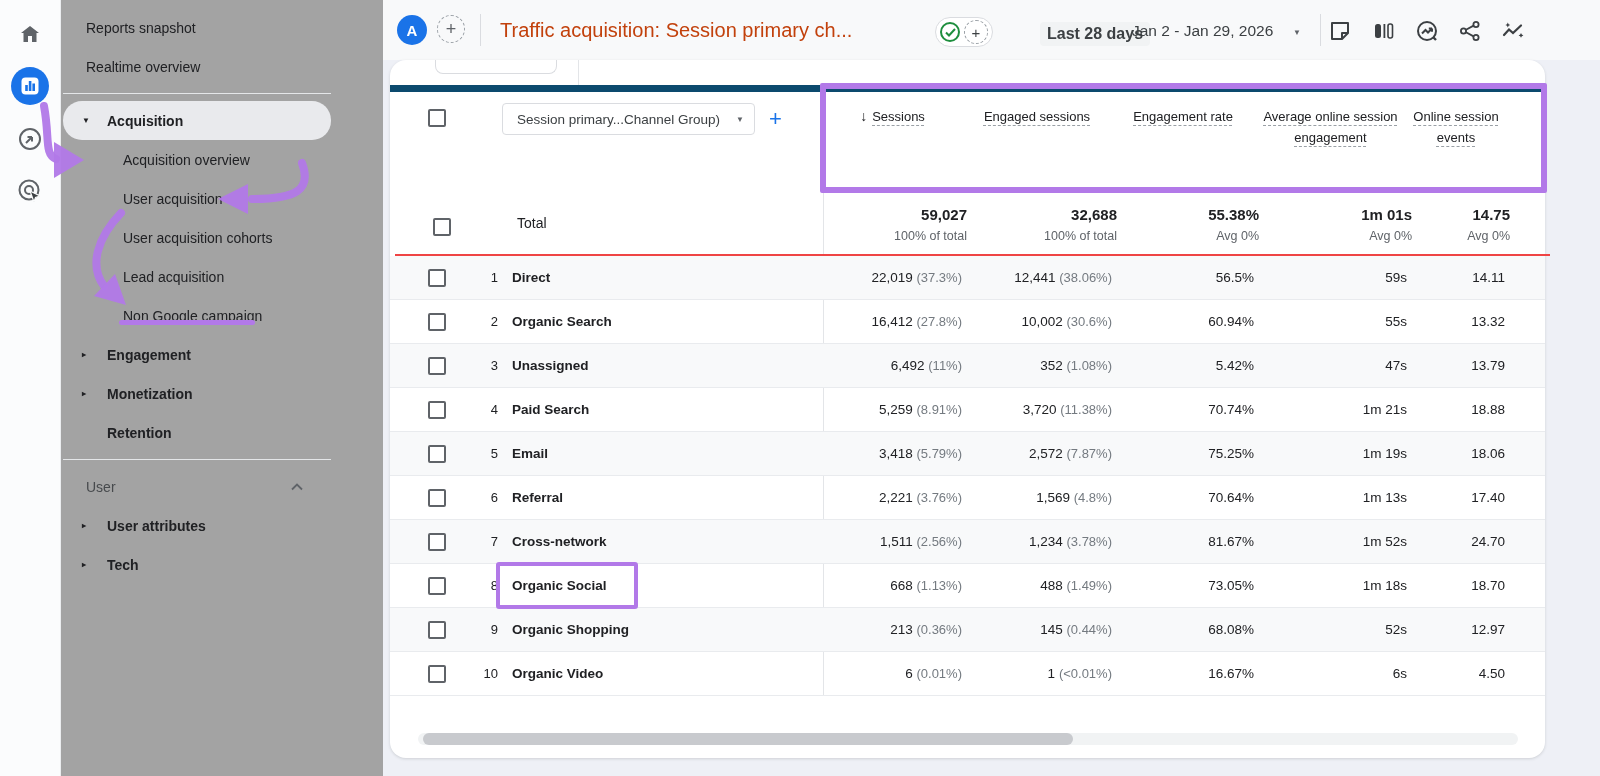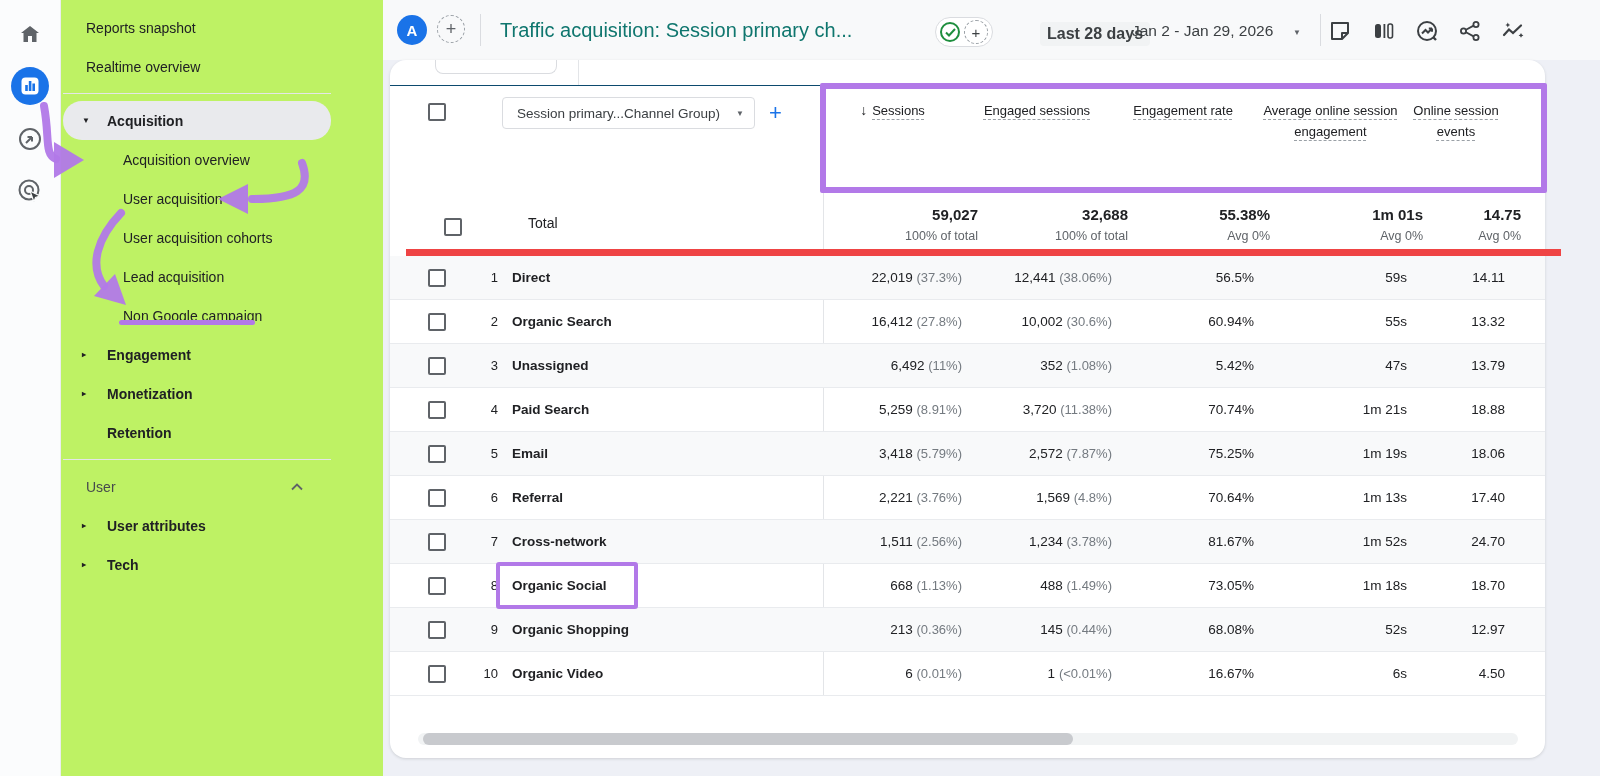--- a/index.html
+++ b/index.html
@@ -5,21 +5,21 @@
   html,body{margin:0;padding:0;}
   body{width:1600px;height:776px;position:relative;overflow:hidden;
        background:#eef0f6;font-family:"Liberation Sans",sans-serif;color:#202124;}
   
   .rail{position:absolute;left:0;top:0;width:60px;height:776px;background:#fbfcfd;
         border-right:1px solid #ebedef;z-index:2;}
   .rail-btn{position:absolute;left:0;width:60px;display:flex;justify-content:center;}
   .reports-circle{width:38px;height:38px;border-radius:50%;background:#1a73e8;
         display:flex;align-items:center;justify-content:center;}
   
-  .nav{position:absolute;left:61px;top:0;width:322px;height:776px;background:#bef264;z-index:2;
+  .nav{position:absolute;left:61px;top:0;width:322px;height:776px;background:#a3a3a3;z-index:2;
        padding-top:8px;box-sizing:border-box;}
   .nav-item{height:39px;width:268px;margin-left:2px;border-radius:19px;display:flex;
        align-items:center;font-size:14px;color:#202124;cursor:pointer;box-sizing:border-box;}
   .nav-item.top{padding-left:23px;}
   .nav-item.section{padding-left:23px;color:#474a4d;}
   .nav-item.section .chev{margin-left:auto;margin-right:28px;display:flex;}
   .nav-item.parent{padding-left:19px;font-weight:700;}
   .nav-item.parent .tri{width:25px;font-size:8px;color:#202124;}
   .nav-item.leaf{padding-left:60px;}
   .nav-item.mid{padding-left:44px;font-weight:700;}
@@ -29,21 +29,21 @@
   .nav-item.divider{height:1px;background:#e4e6e8;border-radius:0;margin-top:7px;margin-bottom:7px;padding:0;}
   
   .topband{position:absolute;left:383px;top:0;width:1217px;height:60px;background:#f8f9fa;z-index:1;}
   .avatar{position:absolute;left:14px;top:15px;width:30px;height:30px;border-radius:50%;
         background:#1a73e8;color:#fff;font-size:15px;font-weight:700;display:flex;
         align-items:center;justify-content:center;}
   .dashed-circle{position:absolute;left:54px;top:15px;width:28px;height:28px;border-radius:50%;
         border:1.5px dashed #9aa0a6;color:#5f6368;font-size:18px;display:flex;
         align-items:center;justify-content:center;box-sizing:border-box;font-weight:400;}
   .tb-divider{position:absolute;top:14px;width:1px;height:32px;background:#dadce0;}
-  .report-title{position:absolute;left:117px;top:19px;font-size:20px;color:#0f766e;white-space:nowrap;}
+  .report-title{position:absolute;left:117px;top:19px;font-size:20px;color:#c2410c;white-space:nowrap;}
   .status-pill{position:absolute;left:552px;top:17px;height:28px;border:1px solid #dadce0;
         border-radius:15px;background:#fff;display:flex;align-items:center;padding:0 4px;gap:4px;}
   .check-circle{width:20px;height:20px;border-radius:50%;border:2px solid #1e8e3e;
         display:flex;align-items:center;justify-content:center;box-sizing:border-box;}
   .mini-dashed{width:24px;height:24px;border-radius:50%;border:1.5px dashed #9aa0a6;color:#3c4043;
         font-size:15px;display:flex;align-items:center;justify-content:center;box-sizing:border-box;background:#fff;}
   .date-chip{position:absolute;left:657px;top:22px;background:#f1f3f4;border-radius:4px;
         font-size:16px;font-weight:700;color:#3c4043;padding:3px 7px;}
   .date-range{position:absolute;left:749px;top:22px;font-size:15.5px;color:#3c4043;white-space:nowrap;}
   .date-caret{position:absolute;left:910px;top:28px;font-size:8px;color:#5f6368;}
@@ -51,35 +51,35 @@
         justify-content:center;cursor:pointer;}
   
   .card{position:absolute;left:390px;top:60px;width:1155px;height:698px;background:#fff;
         border-radius:16px;box-shadow:0 1px 3px rgba(60,64,67,.18);z-index:3;}
   .remnant-box{position:absolute;left:45px;top:0;width:120px;height:13px;border:1px solid #dadce0;
         border-top:none;border-radius:0 0 8px 8px;}
   .remnant-line{position:absolute;left:188px;top:0;width:1px;height:25px;background:#e3e5e8;}
   .vdiv{position:absolute;left:433px;top:25px;width:1px;height:611px;background:#e3e5e8;}
   .grid{display:grid;grid-template-columns:44px 26px 325px 139px 150px 142px 153px 98px;
         padding:0 40px 0 38px;box-sizing:border-box;}
-  .thead{position:absolute;left:0;top:25px;width:1155px;height:110px;border-top:1px solid #0c4a6e;
+  .thead{position:absolute;left:0;top:25px;width:1155px;height:110px;border-top:7px solid #0c4a6e;
         align-items:start;padding-top:14px;}
   .cb{width:18px;height:18px;border:2px solid #5f6368;border-radius:2px;display:inline-block;
         box-sizing:border-box;background:#fff;}
   .dim-wrap{grid-column:2/4;display:flex;align-items:center;gap:14px;margin-left:30px;margin-top:-3px;}
   .dim-pill{height:30px;border:1px solid #dadce0;border-radius:4px;display:flex;align-items:center;
         padding:0 10px 0 14px;font-size:13.5px;color:#3c4043;background:#fff;white-space:nowrap;}
   .dim-caret{font-size:8px;color:#5f6368;margin-left:16px;}
   .add-metric{color:#1a73e8;font-size:22px;font-weight:400;line-height:22px;}
   .hcell{text-align:center;font-size:13px;font-weight:500;color:#202124;line-height:21px;}
   .hlbl{text-decoration:underline dashed;text-decoration-color:#9aa0a6;text-decoration-thickness:1px;
         text-underline-offset:4px;}
   .sort{font-size:14px;font-weight:700;margin-right:5px;text-decoration:none;display:inline-block;}
-  .trow-total{position:absolute;left:16px;top:135px;width:1155px;height:61px;align-items:start;
-        padding-top:11px;border-bottom:7px solid #ef4444;}
+  .trow-total{position:absolute;left:5px;top:135px;width:1155px;height:61px;align-items:start;
+        padding-top:11px;border-bottom:2px solid #ef4444;}
   .total-label{grid-column:3;padding-left:14px;font-size:14px;color:#202124;padding-top:9px;}
   .tcell{text-align:right;}
   .tcell .main{font-size:15px;font-weight:700;color:#202124;}
   .tcell .sub{font-size:12.5px;color:#5f6368;margin-top:6px;}
   .tbody{position:absolute;left:0;top:196px;width:1155px;}
   .row{height:44px;align-items:center;border-bottom:1px solid #e9ebee;}
   .tbody > div:nth-of-type(odd){background:#f8f9fa;}
   .num{text-align:right;font-size:13px;color:#202124;}
   .dim-name{padding-left:14px;font-size:13.5px;font-weight:700;color:#202124;}
   .cell{text-align:right;font-size:13.5px;font-weight:500;color:#202124;}

